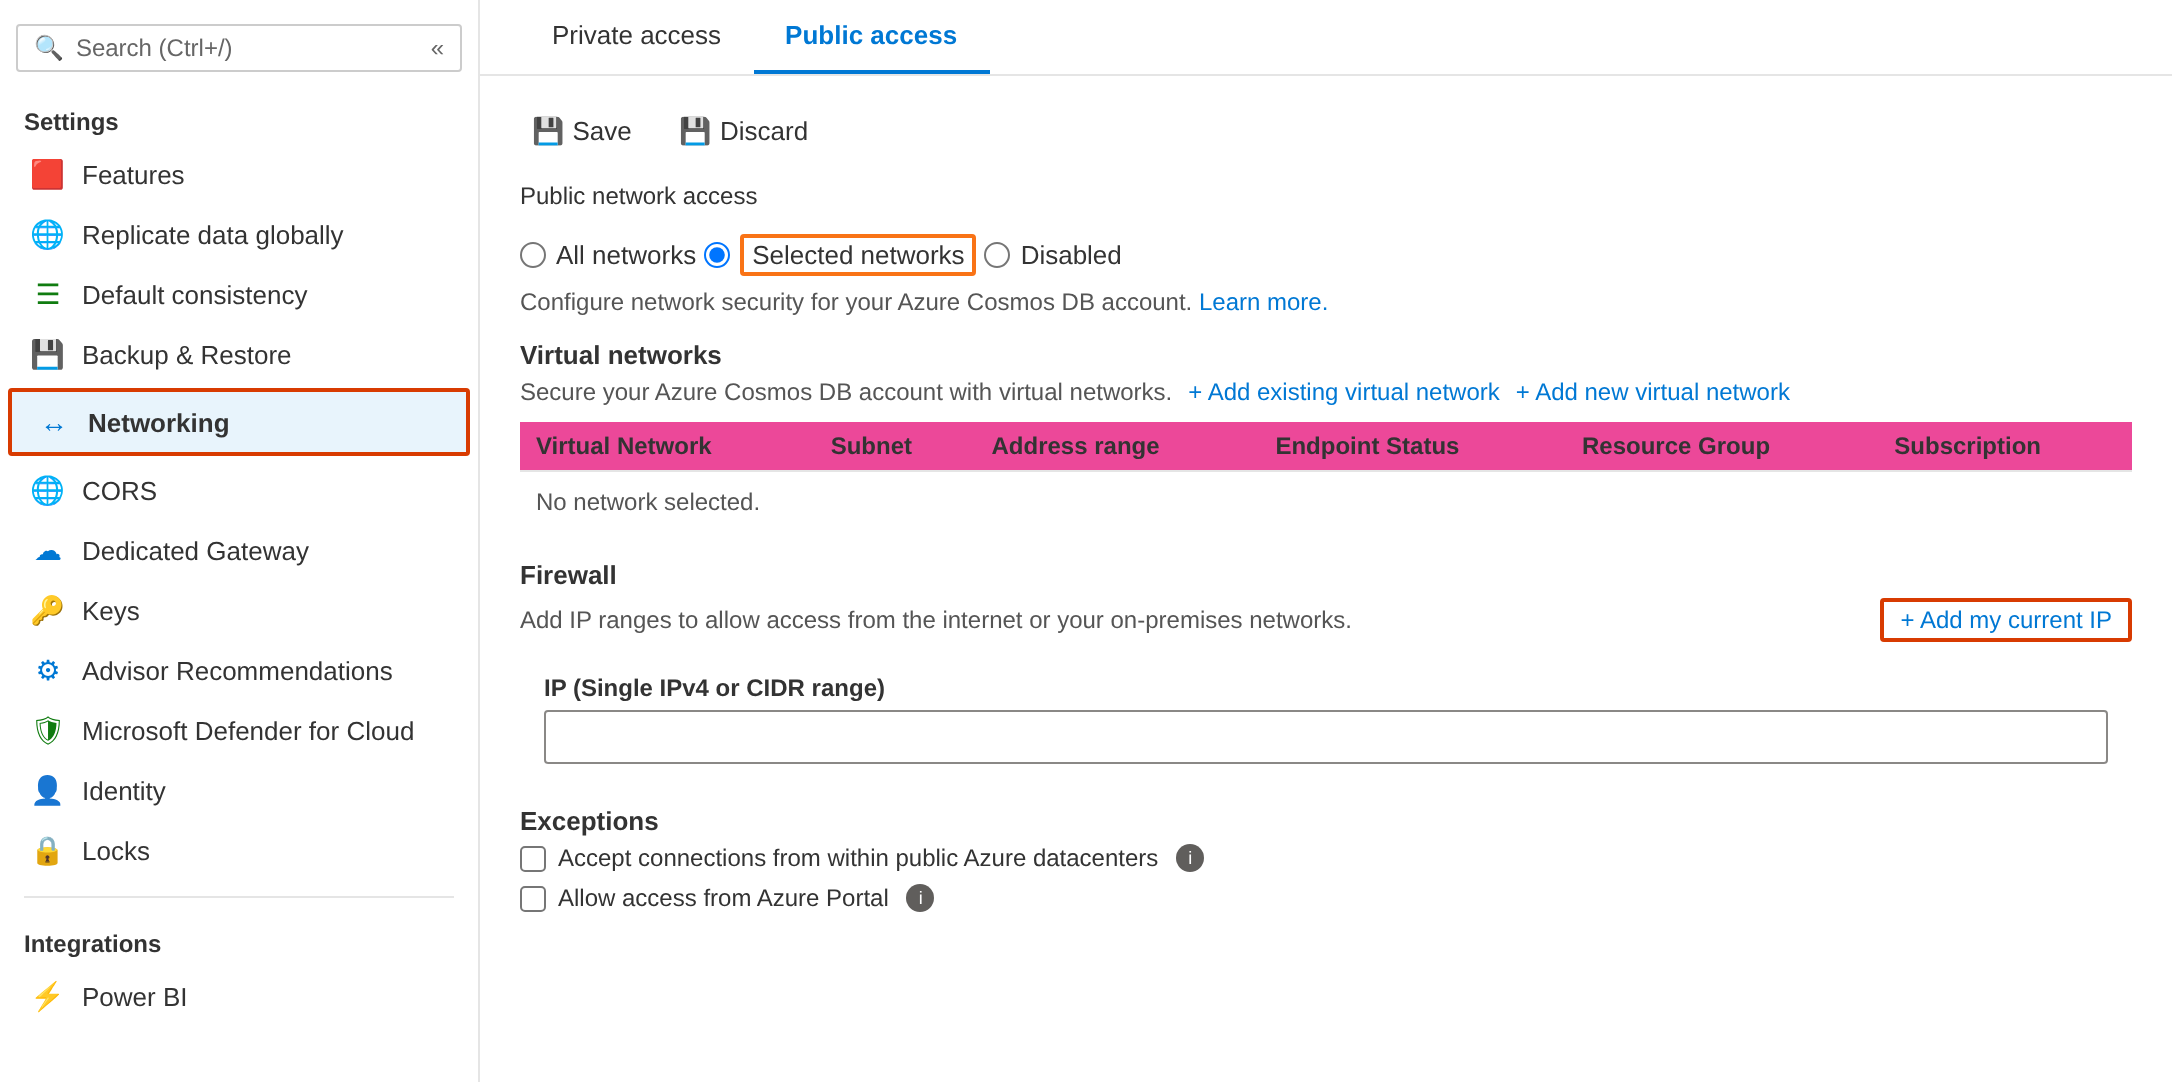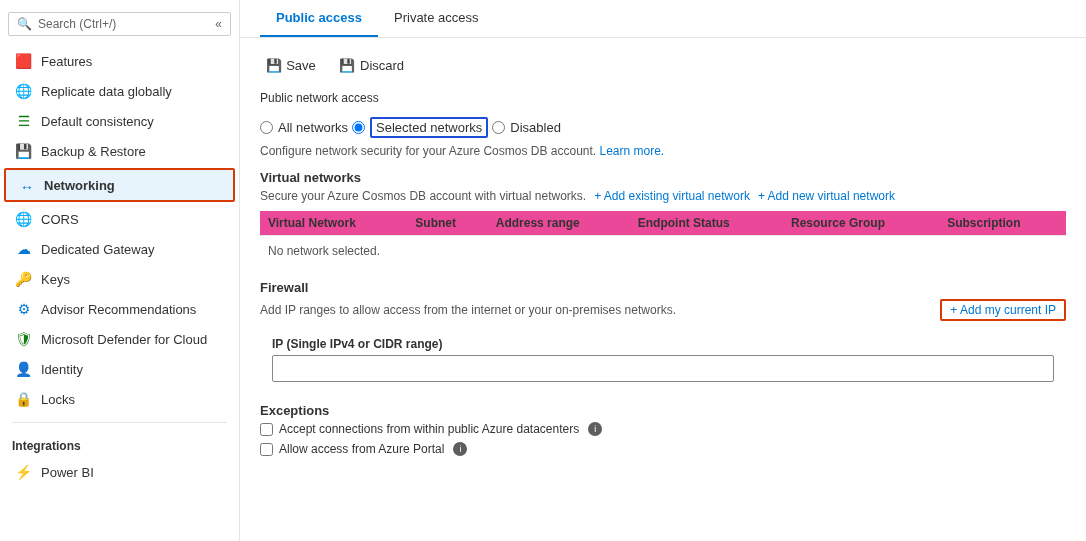--- a/index.html
+++ b/index.html
@@ -50,20 +50,21 @@
 </head>
 <body>
 
 <div class="sidebar">
   <div class="sidebar-search">
     <span class="sidebar-search-icon">🔍</span>
     <span>Search (Ctrl+/)</span>
     <span class="sidebar-collapse">«</span>
   </div>
 
+  <div class="sidebar-section-title">Settings</div>
 
   <div class="sidebar-item">
     <span class="sidebar-icon">🟥</span>
     <span>Features</span>
   </div>
 
   <div class="sidebar-item">
     <span class="sidebar-icon" style="color:#107c10;">🌐</span>
     <span>Replicate data globally</span>
   </div>
@@ -126,22 +127,22 @@
 
   <div class="sidebar-item">
     <span class="sidebar-icon" style="color:#e8a800;">⚡</span>
     <span>Power BI</span>
   </div>
 </div>
 
 <div class="main">
 
   <div class="tabs-bar">
+    <div class="tab">Private access</div>
     <div class="tab active">Public access</div>
-    <div class="tab">Private access</div>
   </div>
 
   <div class="content">
 
     <div class="toolbar">
       <button class="toolbar-btn">
         <span>💾</span>
         <span>Save</span>
       </button>
       <button class="toolbar-btn">
@@ -153,21 +154,21 @@
     <div class="section-label">Public network access</div>
 
     <div class="radio-group">
       <label class="radio-option">
         <input type="radio" name="network-access" style="">
         <span>All networks</span>
       </label>
 
       <label class="radio-option">
         <input type="radio" name="network-access" checked="" style="">
-        <span style="border: 2px solid #1d4ed8; border-radius: 2px; padding: 1px 4px; display:inline-flex; align-items: center;">
+        <span style="border: 2px solid #f97316; border-radius: 2px; padding: 1px 4px; display:inline-flex; align-items: center;">
           <span>Selected networks</span>
         </span>
       </label>
 
       <label class="radio-option">
         <input type="radio" name="network-access" style="">
         <span>Disabled</span>
       </label>
     </div>
 

